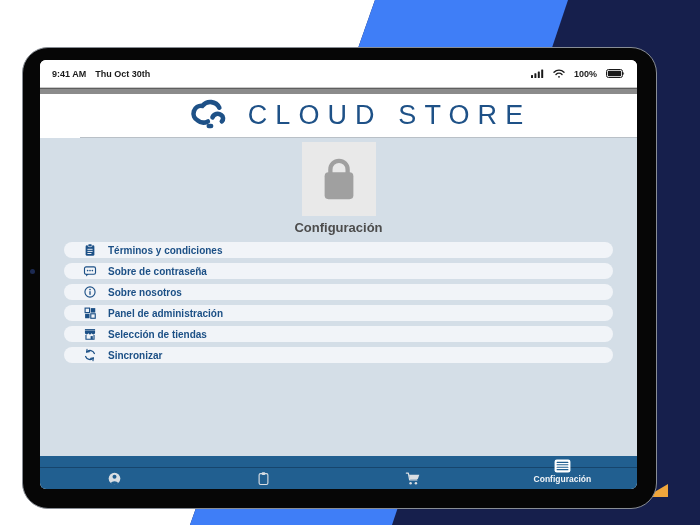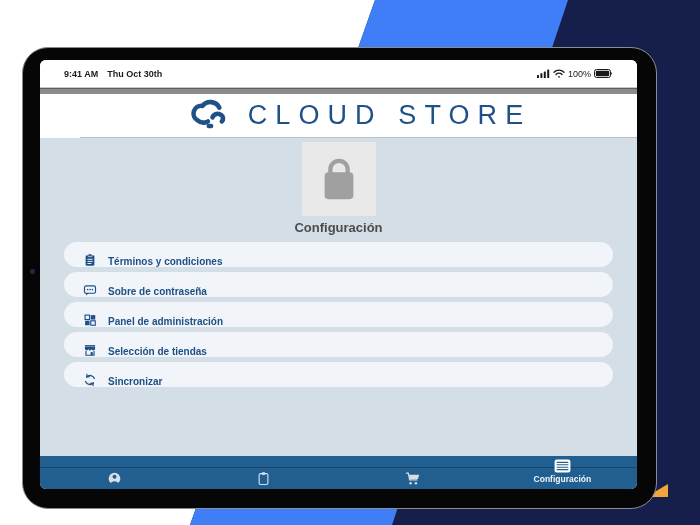--- a/index.html
+++ b/index.html
@@ -16,37 +16,37 @@
     border-bottom:13px solid #f0a63c;border-left:22px solid transparent;z-index:1;}
   
   .tablet{position:absolute;left:22px;top:47px;width:633px;height:460px;
     background:#060606;border:1px solid #888d94;border-radius:26px;z-index:2;}
   .camera-dot{position:absolute;left:7px;top:221px;width:5px;height:5px;border-radius:50%;
     background:#1c2a52;}
   .screen{position:absolute;left:17px;top:12px;width:597px;height:429px;
     background:#ffffff;border-radius:6px;overflow:hidden;display:flex;flex-direction:column;}
   
   .statusbar{height:27px;background:#ffffff;display:flex;align-items:center;
-    justify-content:space-between;padding:0 24px;border-bottom:1px solid #c9c9c9;flex:0 0 auto;}
+    justify-content:space-between;padding:0 12px;border-bottom:1px solid #c9c9c9;flex:0 0 auto;}
   .status-left{display:flex;gap:9px;font-size:9px;color:#1a1a1a;font-weight:bold;}
-  .status-right{display:flex;align-items:center;gap:3px;font-size:9px;color:#1a1a1a;font-weight:normal;}
+  .status-right{display:flex;align-items:center;gap:9px;font-size:9px;color:#1a1a1a;font-weight:bold;}
   .gray-band{height:5px;background:#8b8b8b;border-top:1px solid #5e5e5e;flex:0 0 auto;}
   
   .header{height:43px;background:#ffffff;display:flex;align-items:center;justify-content:center;
     gap:10px;border-bottom:1px solid #b9c0c7;flex:0 0 auto;margin-left:40px;}
   .logo-text{font-size:27px;letter-spacing:0.30em;color:#1e5187;font-weight:400;line-height:1;}
   
   .content{flex:1 1 auto;background:#d4dee7;display:flex;flex-direction:column;align-items:center;
     padding-top:4px;overflow:hidden;}
   .app-icon-box{width:74px;height:74px;background:#e9e9e9;display:flex;align-items:center;
     justify-content:center;flex:0 0 auto;}
   .page-title{margin-top:4px;font-size:13px;font-weight:bold;color:#4c4c4c;}
   .menu-list{margin-top:7px;display:flex;flex-direction:column;gap:5px;width:100%;
     padding:0 24px;box-sizing:border-box;}
-  .menu-item{height:25px;background:#f1f4f8;border-radius:13px;display:flex;align-items:flex-end;
+  .menu-item{height:16px;background:#f1f4f8;border-radius:13px;display:flex;align-items:center;
     gap:11px;padding-left:19px;}
   .menu-item .mi-label{font-size:10px;font-weight:bold;color:#1c5086;}
   .mi-icon{width:14px;height:14px;display:flex;flex:0 0 auto;}
   
   .tabbar{height:33px;background:#215f90;flex:0 0 auto;position:relative;display:flex;}
   .tabbar-line{position:absolute;left:0;right:0;top:11px;height:1px;background:rgba(8,38,66,0.45);}
   .tab{flex:1;display:flex;align-items:center;justify-content:center;position:relative;}
   .tab .tab-icon{margin-top:11px;}
   .tab.active{flex-direction:column;justify-content:flex-start;}
   .tab.active .tab-icon{margin-top:3px;}
@@ -143,20 +143,30 @@
               <rect x="1.7" y="3.3" width="12.6" height="8.4" rx="1.8" fill="none" stroke="#1c5086" stroke-width="1.3"></rect>
               <path d="M3.6 11.4 L3.6 14.2 L6.6 11.4 Z" fill="#1c5086"></path>
               <circle cx="5.3" cy="7.5" r="0.95" fill="#1c5086"></circle>
               <circle cx="8" cy="7.5" r="0.95" fill="#1c5086"></circle>
               <circle cx="10.7" cy="7.5" r="0.95" fill="#1c5086"></circle>
             </svg>
           </span>
           <span class="mi-label">Sobre de contraseña</span>
         </div>
 
+        <div class="menu-item">
+          <span class="mi-icon">
+            <svg width="14" height="14" viewBox="0 0 16 16">
+              <circle cx="8" cy="8" r="5.8" fill="none" stroke="#1c5086" stroke-width="1.3"></circle>
+              <circle cx="8" cy="5.2" r="0.95" fill="#1c5086"></circle>
+              <rect x="7.25" y="6.9" width="1.5" height="4.5" rx="0.7" fill="#1c5086"></rect>
+            </svg>
+          </span>
+          <span class="mi-label">Sobre nosotros</span>
+        </div>
 
         <div class="menu-item">
           <span class="mi-icon">
             <svg width="14" height="14" viewBox="0 0 16 16">
               <rect x="2.4" y="2.4" width="5.1" height="5.1" fill="none" stroke="#1c5086" stroke-width="1.3"></rect>
               <rect x="8.9" y="2.4" width="5.1" height="5.1" fill="#1c5086"></rect>
               <rect x="2.4" y="8.9" width="5.1" height="5.1" fill="#1c5086"></rect>
               <rect x="8.9" y="8.9" width="5.1" height="5.1" fill="none" stroke="#1c5086" stroke-width="1.3"></rect>
             </svg>
           </span>

